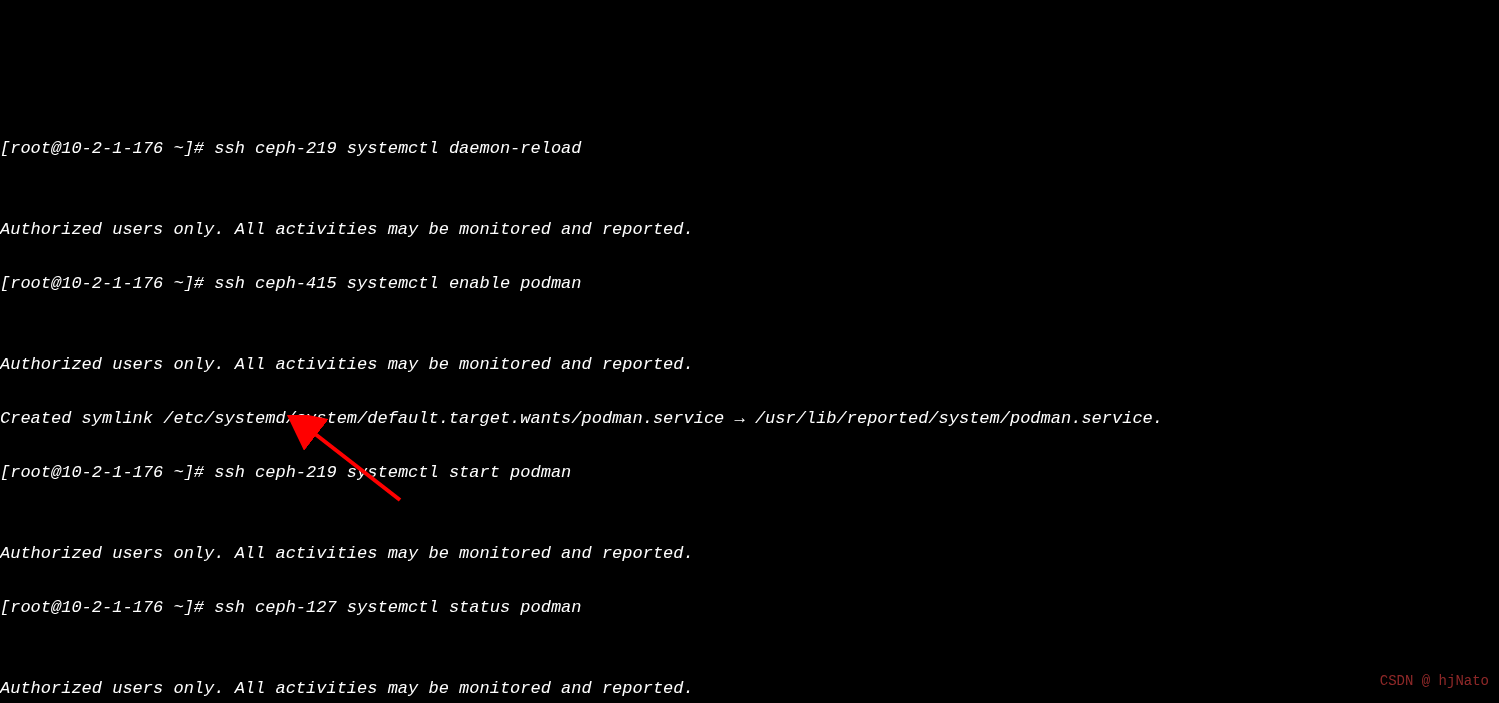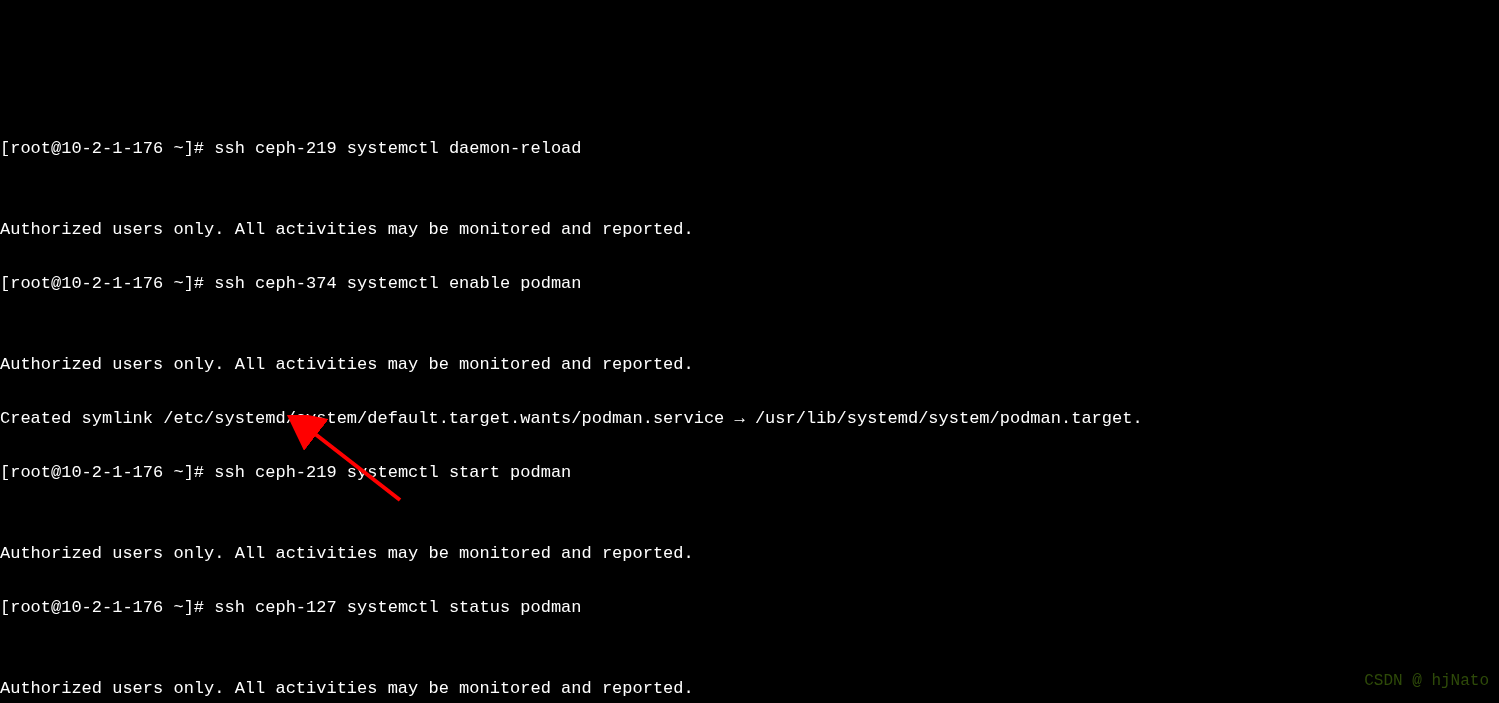--- a/index.html
+++ b/index.html
@@ -15,50 +15,51 @@
       line-height: 27px;
       padding: 0;
       white-space: pre;
       overflow-x: hidden;
       position: relative;
       width: 1499px;
       height: 703px;
     }
     .terminal-line {
       display: block;
+      font-style: italic;
     }
     .arrow-annotation {
       position: absolute;
       left: 280px;
       top: 415px;
       pointer-events: none;
       z-index: 10;
     }
     .watermark {
       position: absolute;
       right: 10px;
       bottom: 8px;
-      color: #4d7c0f;
-      font-size: 16px;
+      color: #ef4444;
+      font-size: 14px;
       opacity: 0.6;
     }
   </style>
 </head>
 <body>
 
 
 
 <div>
 <span class="terminal-line"><span>[root@10-2-1-176 ~]# </span><span>ssh ceph-219 systemctl daemon-reload</span></span>
 <span class="terminal-line"></span>
 <span class="terminal-line">Authorized users only. All activities may be monitored and reported.</span>
-<span class="terminal-line"><span>[root@10-2-1-176 ~]# </span><span>ssh ceph-374 systemctl enable podman</span></span>
+<span class="terminal-line"><span>[root@10-2-1-176 ~]# </span><span>ssh ceph-415 systemctl enable podman</span></span>
 <span class="terminal-line"></span>
 <span class="terminal-line">Authorized users only. All activities may be monitored and reported.</span>
-<span class="terminal-line">Created symlink /etc/systemd/system/default.target.wants/podman.service → /usr/lib/systemd/system/podman.target.</span>
+<span class="terminal-line">Created symlink /etc/systemd/system/default.target.wants/podman.service → /usr/lib/reported/system/podman.service.</span>
 <span class="terminal-line"><span>[root@10-2-1-176 ~]# </span><span>ssh ceph-219 systemctl start podman</span></span>
 <span class="terminal-line"></span>
 <span class="terminal-line">Authorized users only. All activities may be monitored and reported.</span>
 <span class="terminal-line"><span>[root@10-2-1-176 ~]# </span><span>ssh ceph-127 systemctl status podman</span></span>
 <span class="terminal-line"></span>
 <span class="terminal-line">Authorized users only. All activities may be monitored and reported.</span>
 
 
 
 

